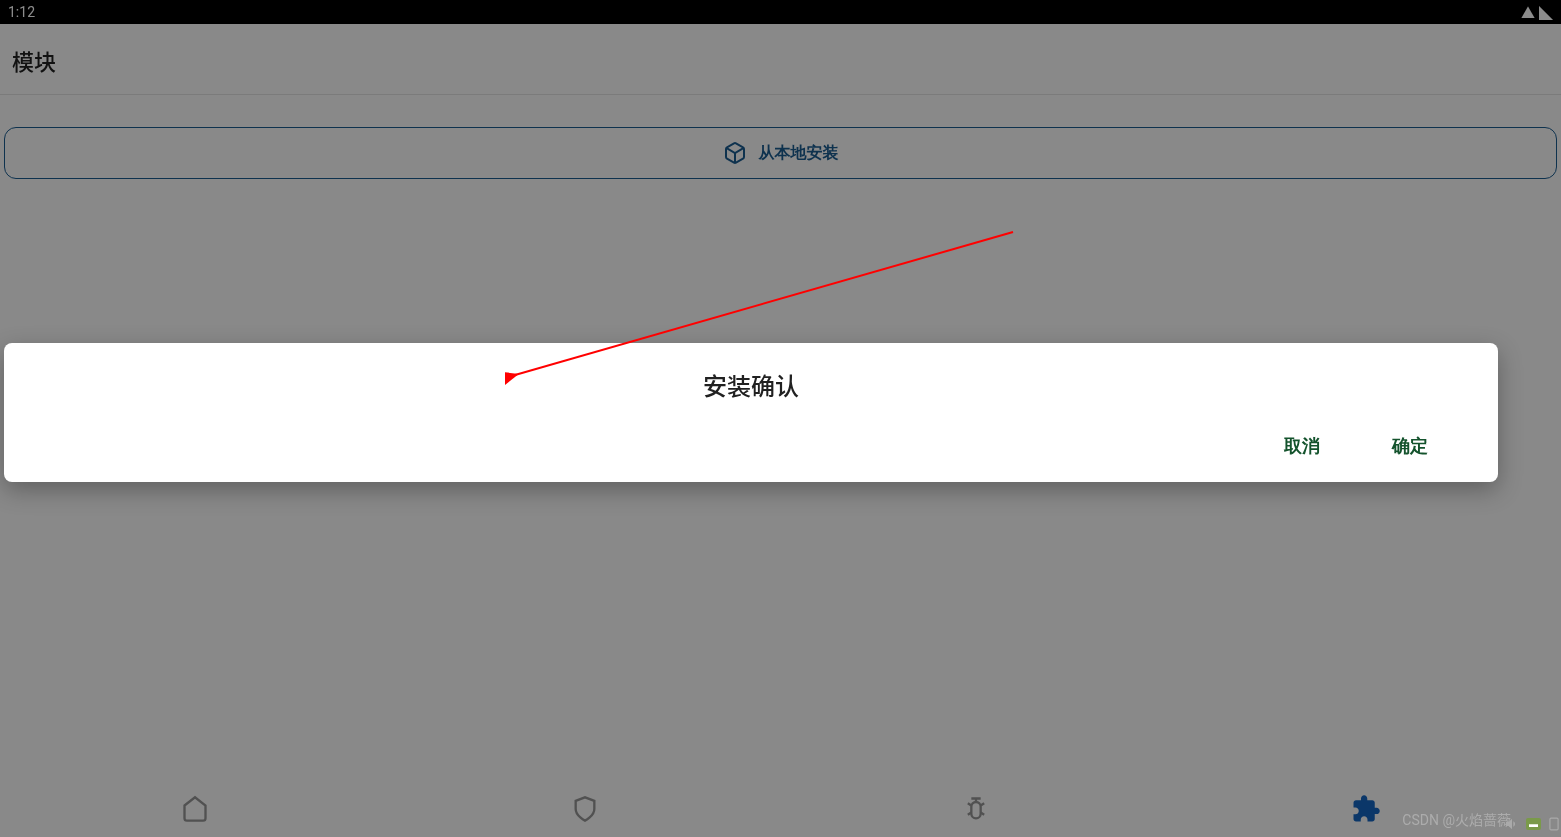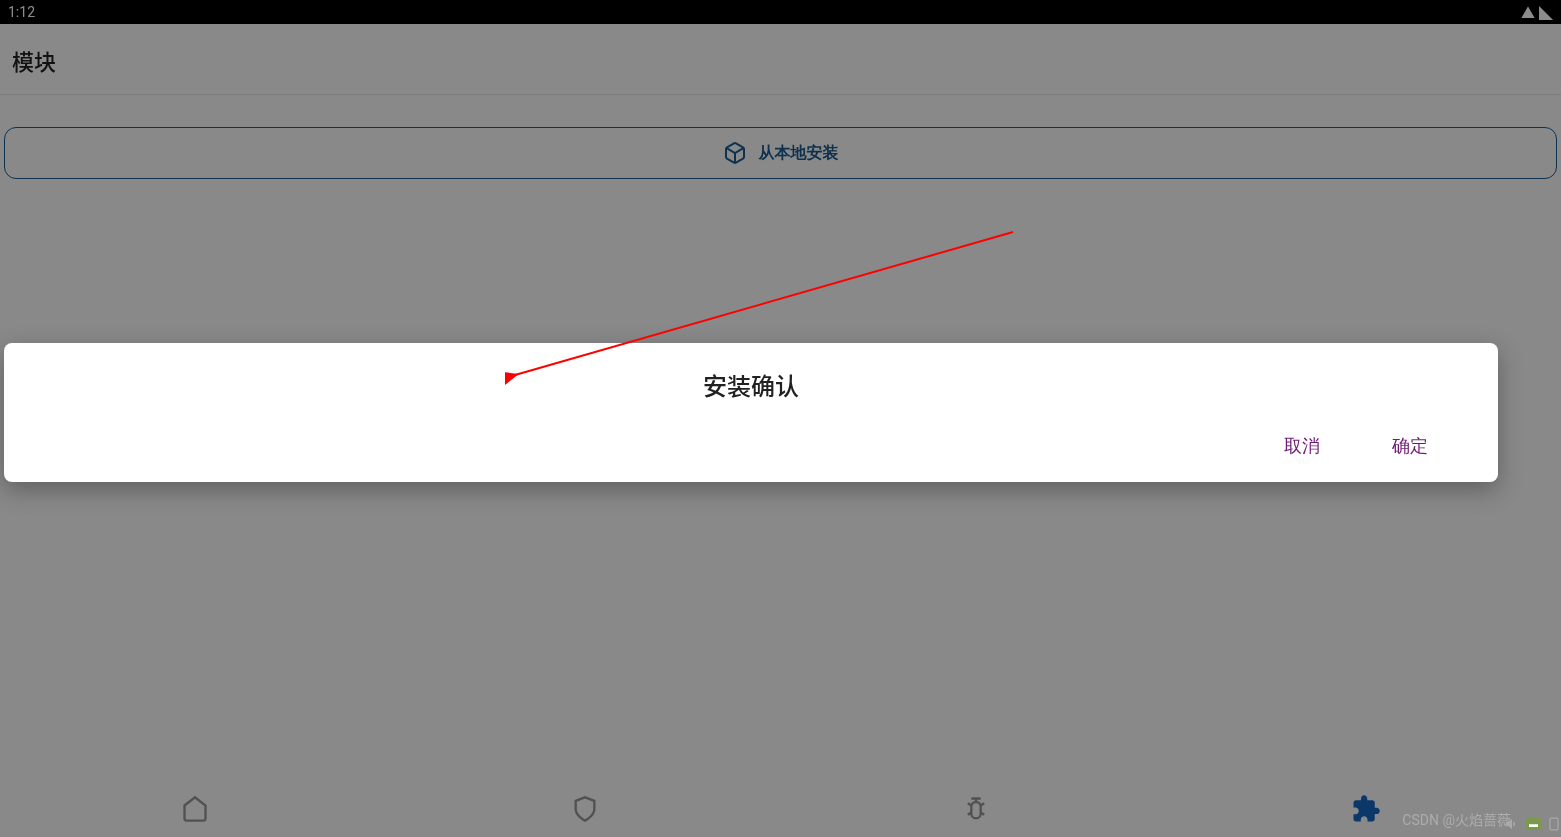--- a/index.html
+++ b/index.html
@@ -125,23 +125,23 @@
     .dialog-actions {
       display: flex;
       justify-content: flex-end;
       gap: 40px;
       padding-right: 30px;
     }
     
     .dialog-button {
       background: none;
       border: none;
-      color: #701a75;
+      color: #14532d;
       font-size: 18px;
-      font-weight: 400;
+      font-weight: 700;
       cursor: pointer;
       padding: 8px 16px;
     }
     
     .bottom-nav {
       position: absolute;
       bottom: 0;
       left: 0;
       width: 100%;
       height: 56px;

